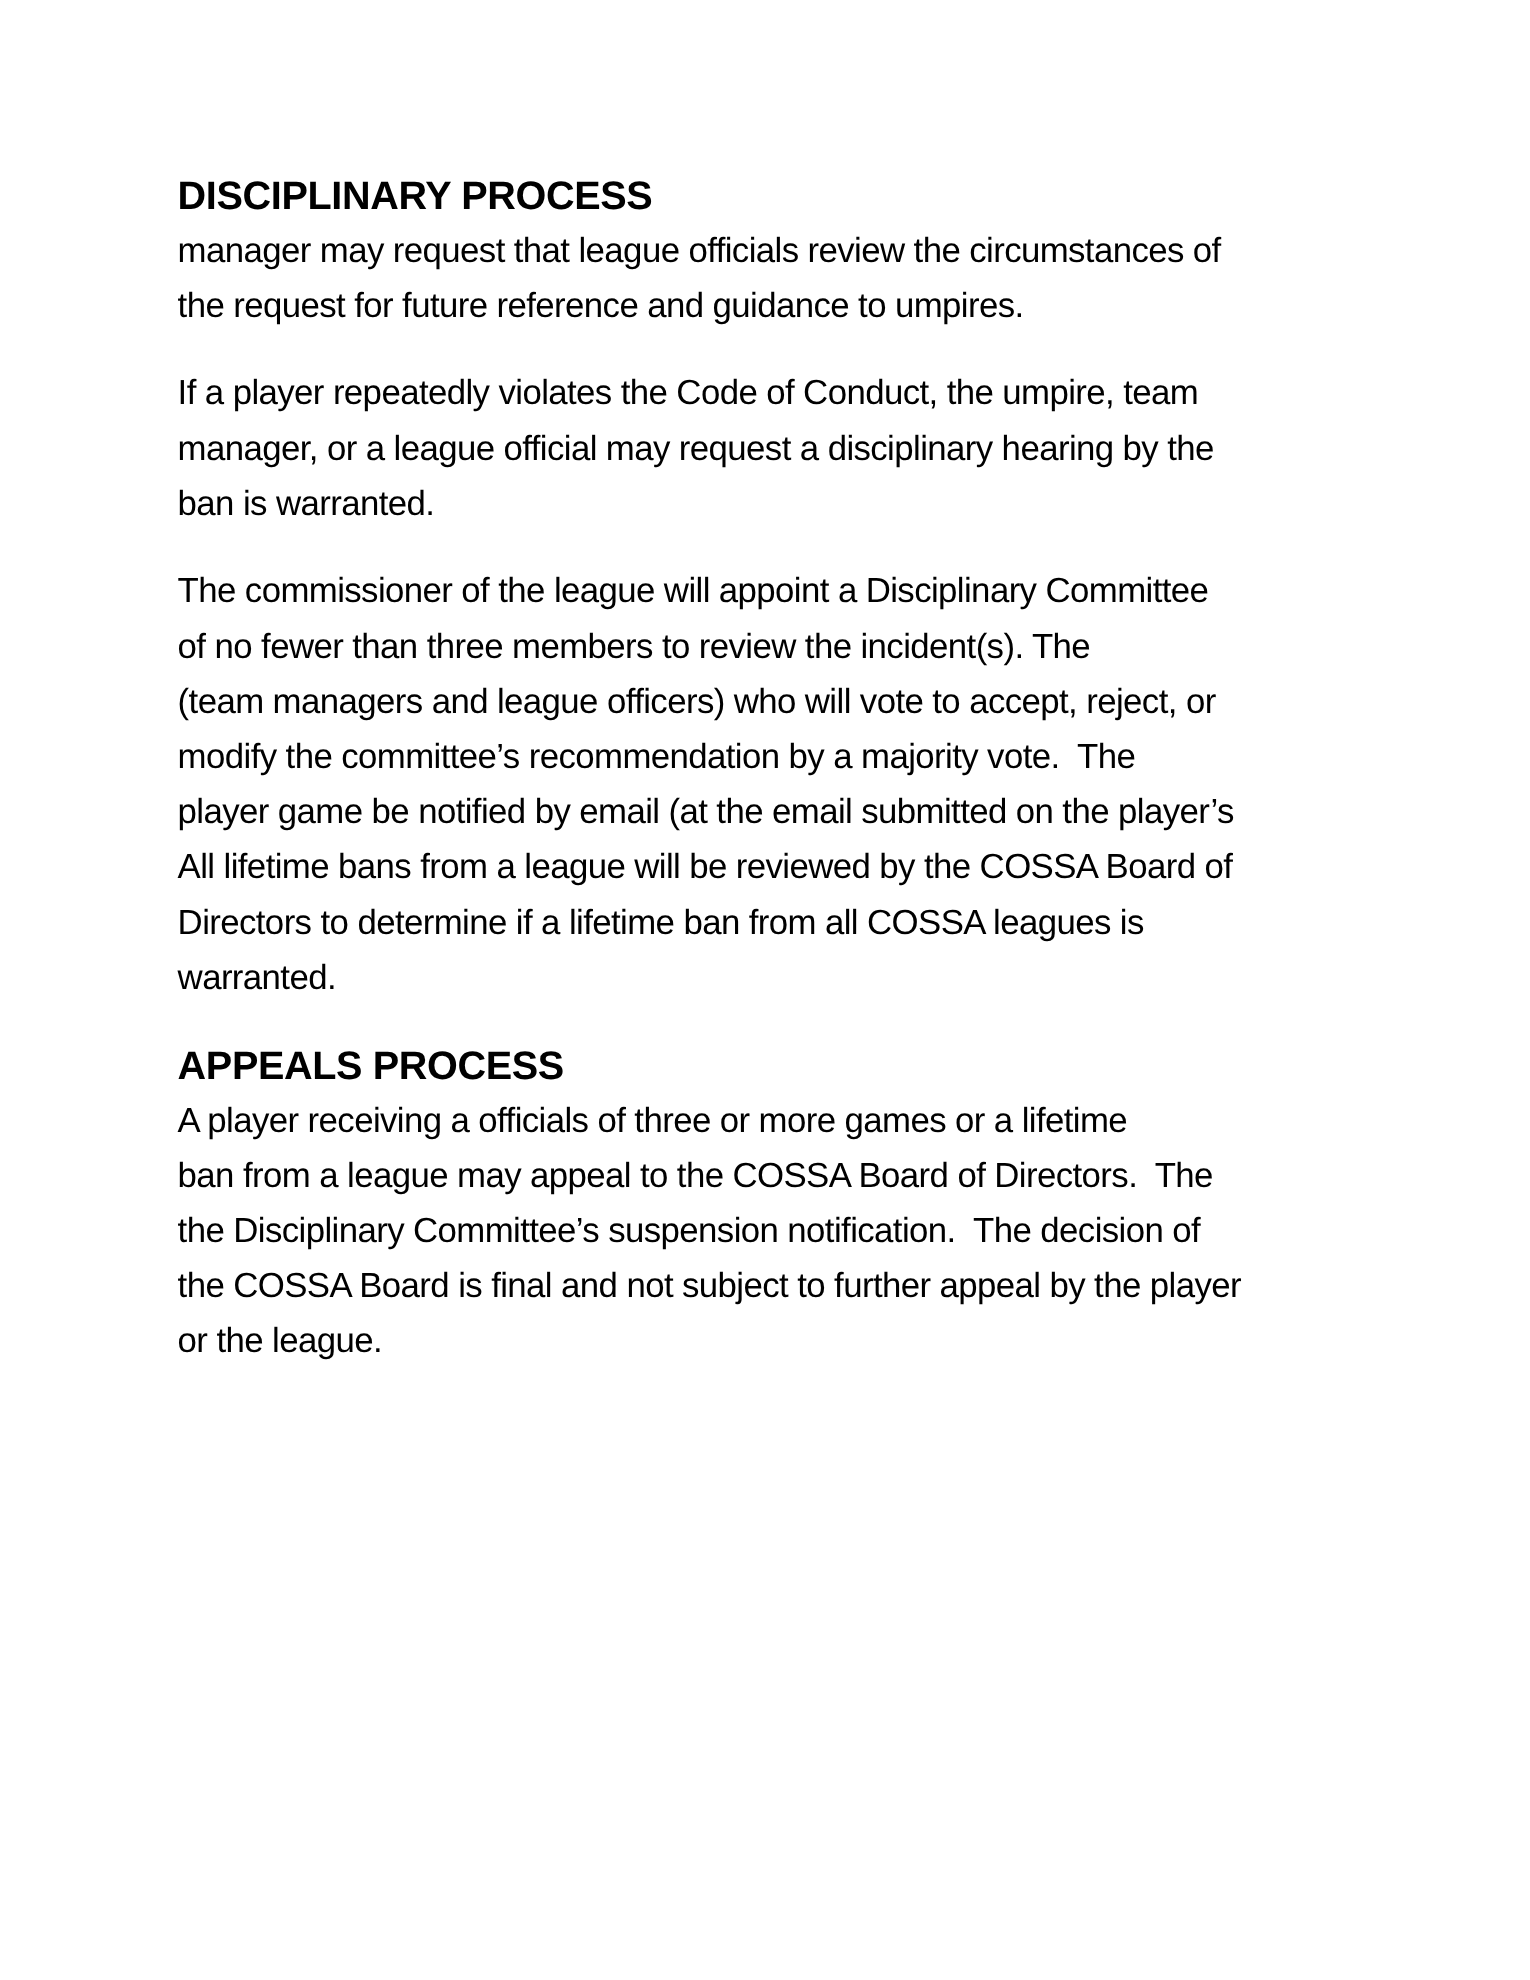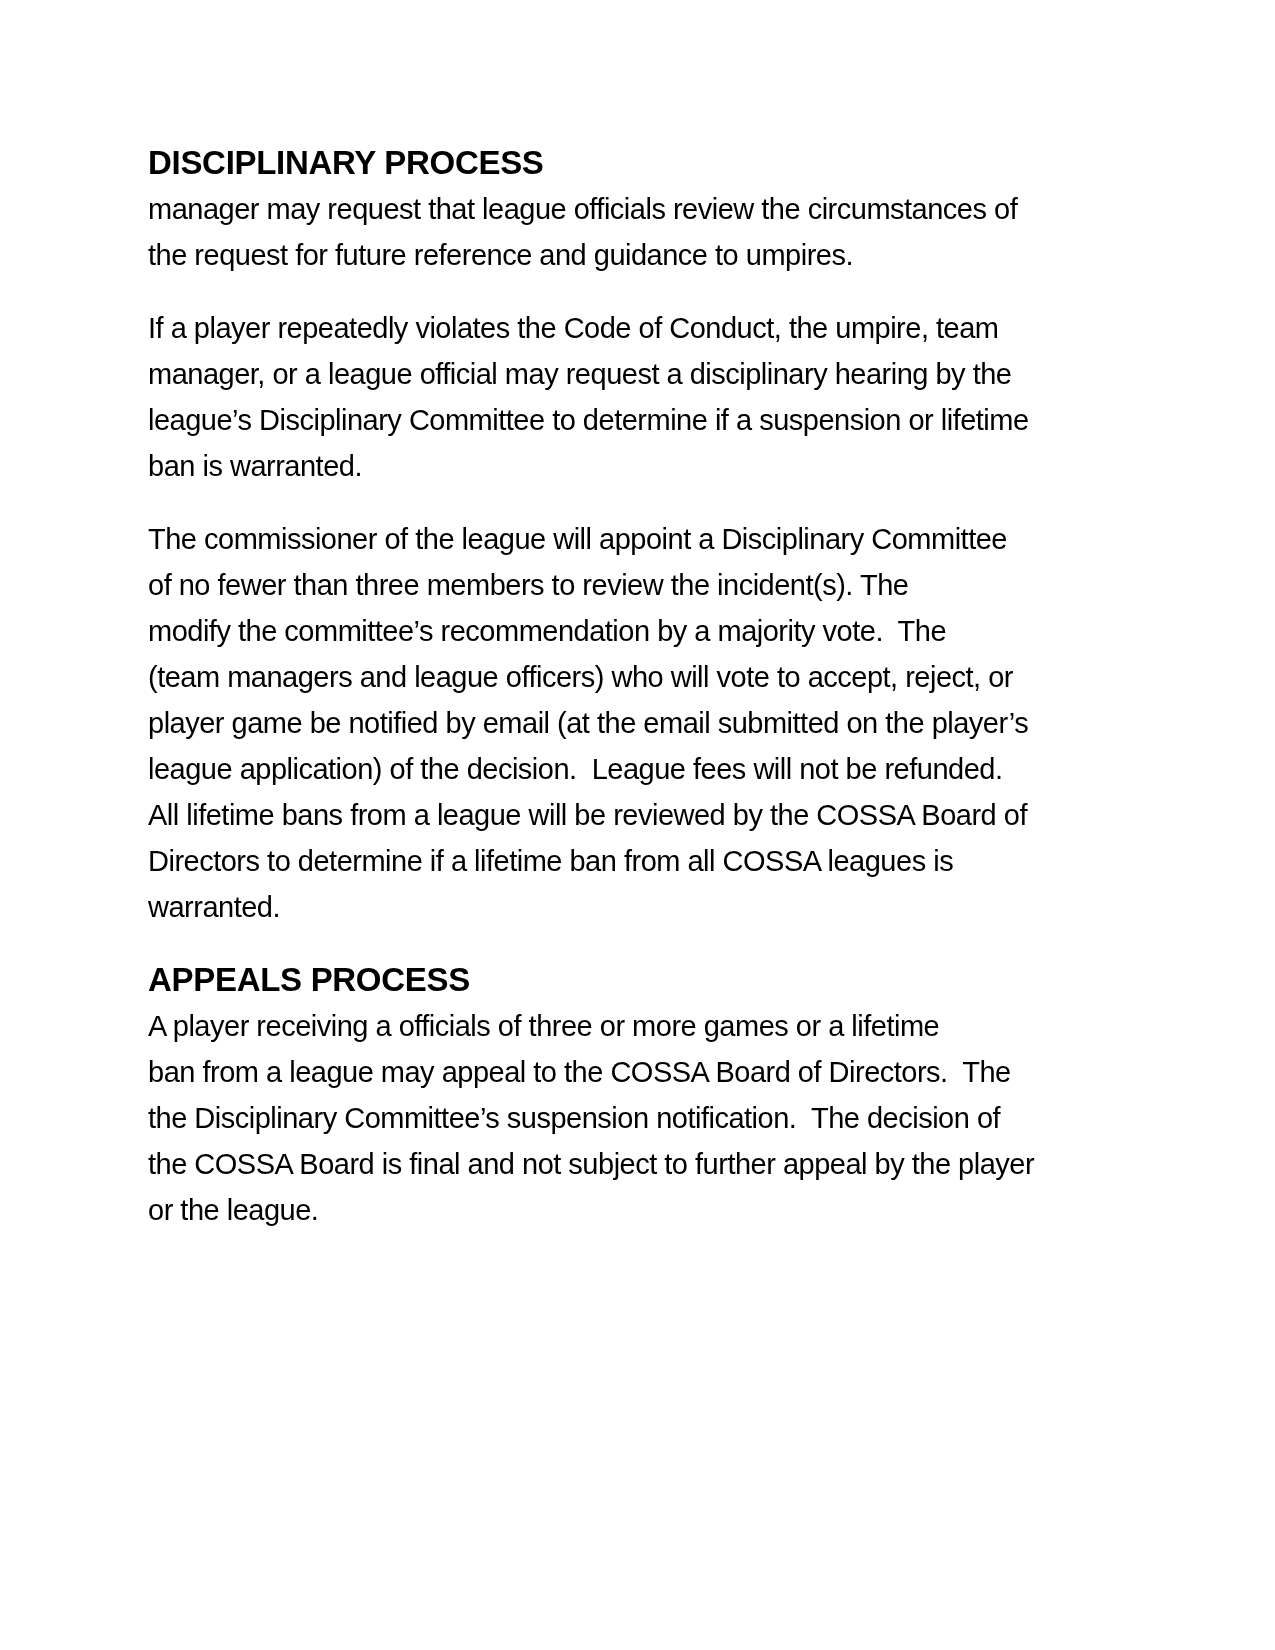--- a/index.html
+++ b/index.html
@@ -45,30 +45,28 @@
   <div id="sections-root">
       <div class="section">
         <div class="section-heading">DISCIPLINARY PROCESS</div>
         <div class="paragraph">
           <div class="text-line">manager may request that league officials review the circumstances of</div>
           <div class="text-line">the request for future reference and guidance to umpires.</div>
         </div>
         <div class="paragraph">
           <div class="text-line">If a player repeatedly violates the Code of Conduct, the umpire, team</div>
           <div class="text-line">manager, or a league official may request a disciplinary hearing by the</div>
-          <div class="text-line">league’s Disciplinary Committee to determine if a suspension or lifetime</div>
           <div class="text-line">ban is warranted.</div>
         </div>
         <div class="paragraph">
           <div class="text-line">The commissioner of the league will appoint a Disciplinary Committee</div>
           <div class="text-line">of no fewer than three members to review the incident(s). The</div>
+          <div class="text-line">(team managers and league officers) who will vote to accept, reject, or</div>
           <div class="text-line">modify the committee’s recommendation by a majority vote.  The</div>
-          <div class="text-line">(team managers and league officers) who will vote to accept, reject, or</div>
           <div class="text-line">player game be notified by email (at the email submitted on the player’s</div>
-          <div class="text-line">league application) of the decision.  League fees will not be refunded.</div>
           <div class="text-line">All lifetime bans from a league will be reviewed by the COSSA Board of</div>
           <div class="text-line">Directors to determine if a lifetime ban from all COSSA leagues is</div>
           <div class="text-line">warranted.</div>
         </div>
       </div>
       <div class="section">
         <div class="section-heading">APPEALS PROCESS</div>
         <div class="paragraph">
           <div class="text-line">A player receiving a officials of three or more games or a lifetime</div>
           <div class="text-line">ban from a league may appeal to the COSSA Board of Directors.  The</div>

